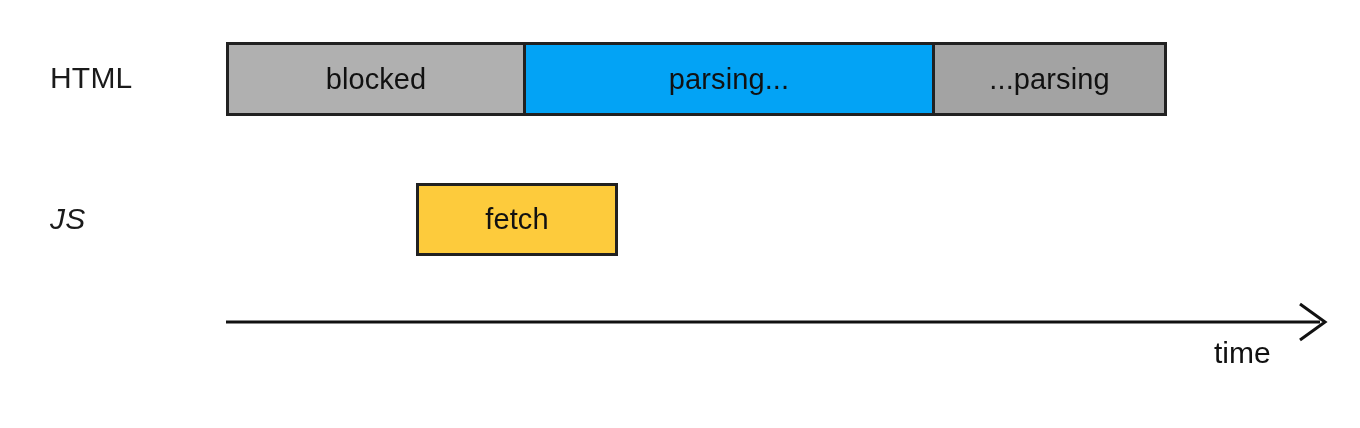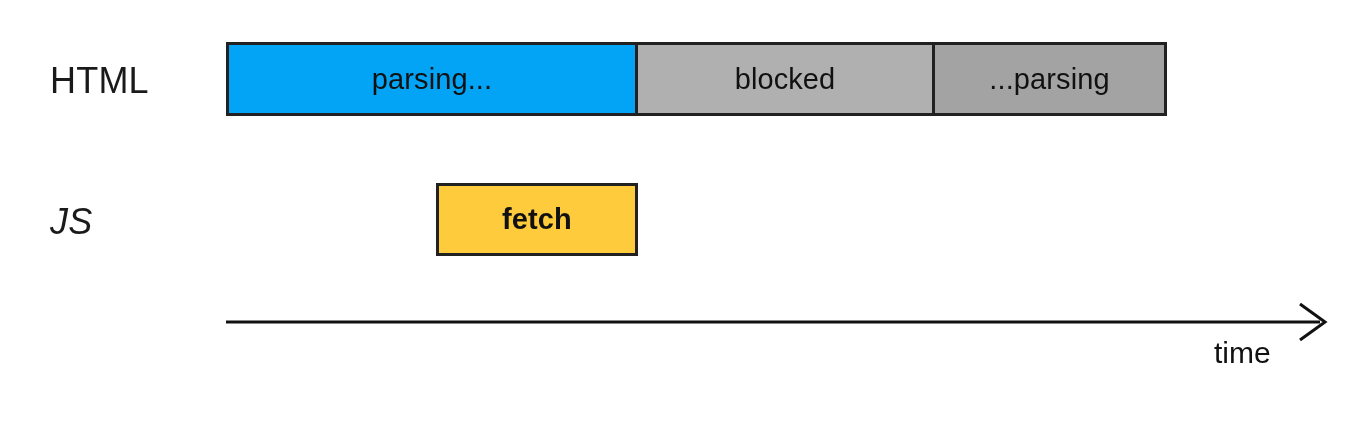--- a/index.html
+++ b/index.html
@@ -14,46 +14,45 @@
   }
   #diagram {
     position: relative;
     width: 1360px;
     height: 428px;
     background: #ffffff;
     overflow: hidden;
   }
   .row-label {
     position: absolute;
-    font-size: 36px;
+    font-size: 30px;
     color: #1a1a1a;
     line-height: 1;
     letter-spacing: 0.2px;
     white-space: nowrap;
   }
   #label-html { left: 50px; top: 63px; }
   #label-js   { left: 50px; top: 204px; font-style: italic; }
 
   .track {
     position: absolute;
     display: flex;
     box-sizing: border-box;
   }
   #track-html {
     left: 226px;
     top: 42px;
     width: 944px;
     height: 74px;
   }
   #track-js {
-    left: 436px;
+    left: 416px;
     top: 183px;
     width: 502px;
     height: 73px;
-    font-weight: bold;
   }
 
   .seg {
     box-sizing: border-box;
     border: 3px solid #212121;
     display: flex;
     align-items: center;
     justify-content: center;
     font-size: 29px;
     color: #111111;
@@ -91,22 +90,22 @@
   }
 </style>
 </head>
 <body>
 
 <div id="diagram">
 
   <div class="row-label" id="label-html">HTML</div>
 
   <div class="track" id="track-html">
+    <div class="seg" id="seg-blocked">blocked</div>
     <div class="seg" id="seg-parsing-start">parsing...</div>
-    <div class="seg" id="seg-blocked">blocked</div>
     <div class="seg" id="seg-parsing-end">...parsing</div>
   </div>
 
   <div class="row-label" id="label-js">JS</div>
 
   <div class="track" id="track-js">
     <div class="seg" id="seg-fetch">fetch</div>
   </div>
 
   <svg id="time-axis" viewBox="0 0 1120 56" width="1120" height="56" aria-hidden="true">

